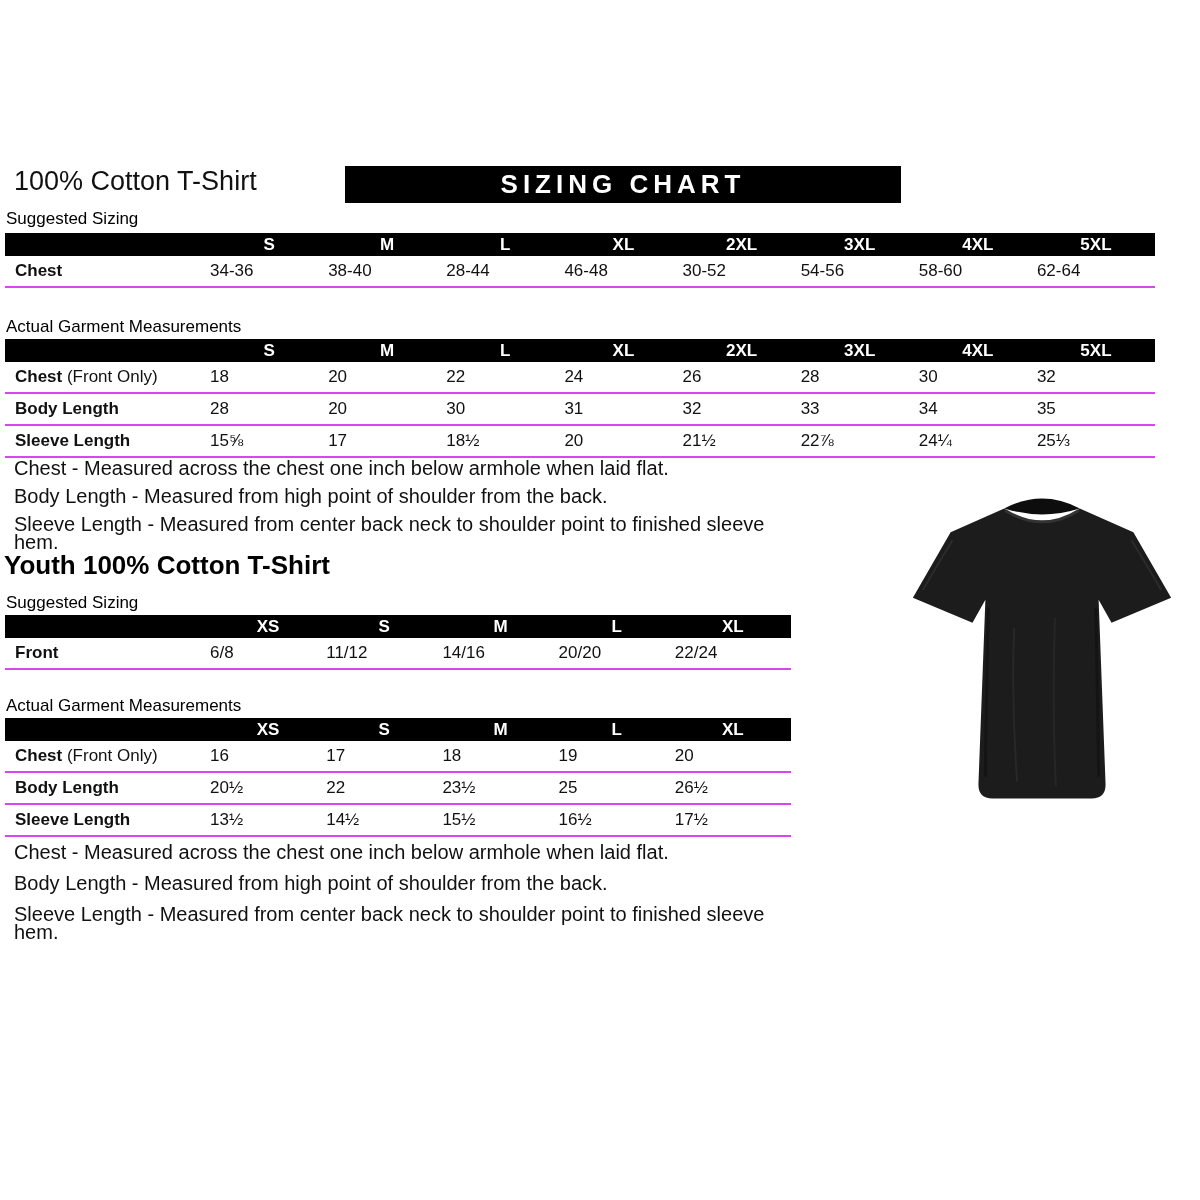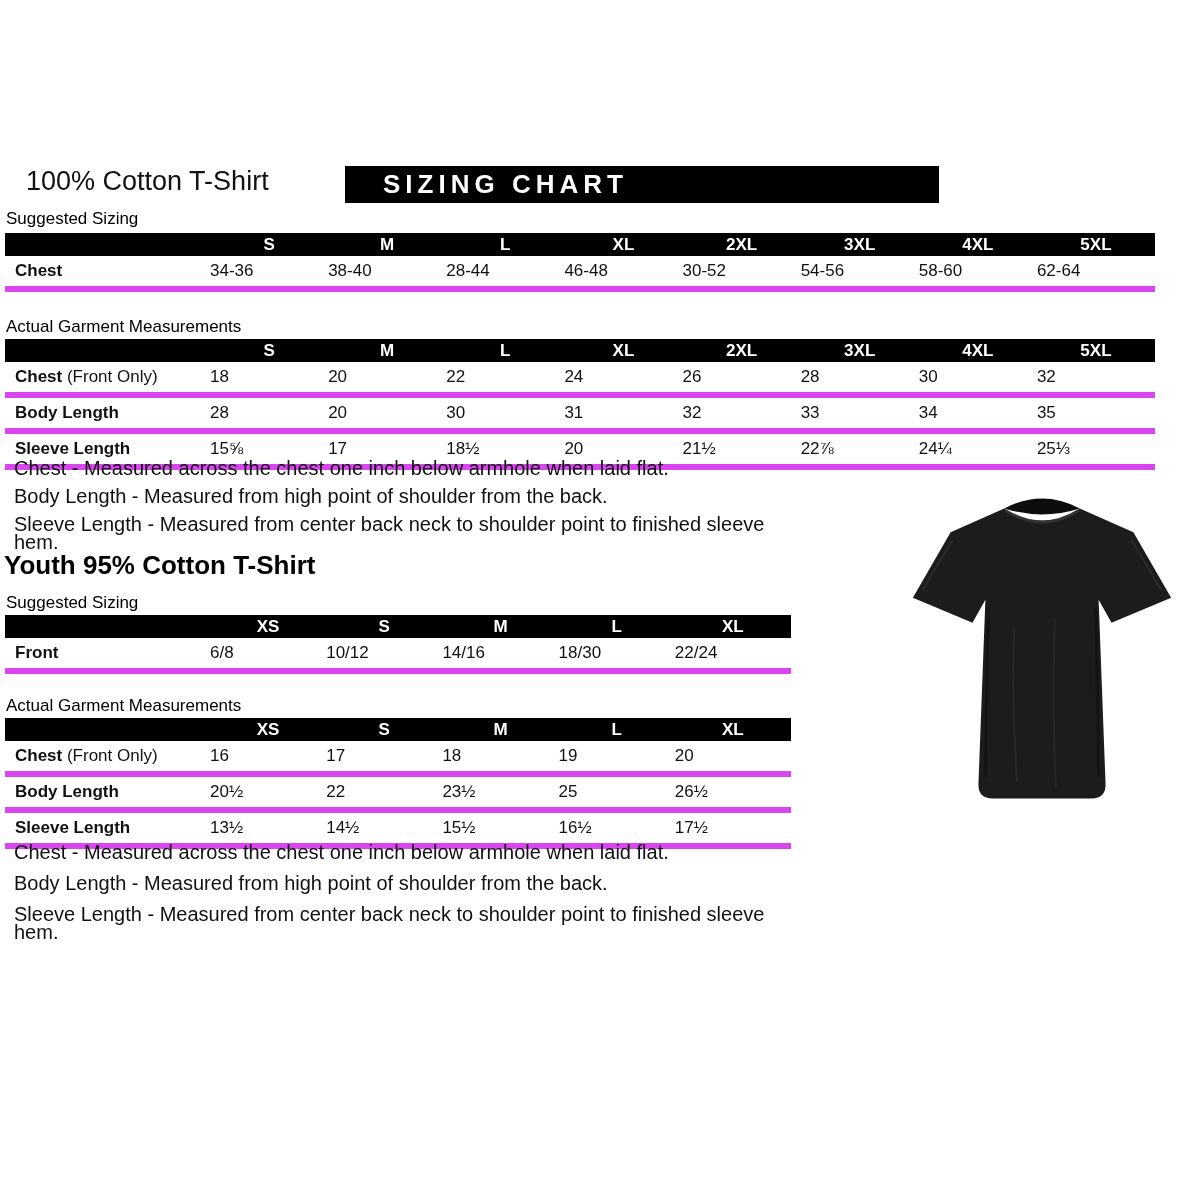--- a/index.html
+++ b/index.html
@@ -4,45 +4,45 @@
 <style>
   html,body{margin:0;padding:0;background:#ffffff;}
   .canvas{
     position:relative;width:1200px;height:1200px;background:#ffffff;overflow:hidden;
     font-family:"Liberation Sans", sans-serif;color:#111;
   }
   .abs{position:absolute;}
   .page-title{font-size:27px;font-weight:400;color:#111;}
   .banner{
     background:#000;color:#fff;font-weight:bold;font-size:26px;letter-spacing:5px;
-    text-align:left;line-height:37px;height:37px;width:556px;padding-left:38px;
+    text-align:center;line-height:37px;height:37px;width:556px;
   }
   .section-label{font-size:17px;color:#000000;}
   .youth-title{font-size:26px;font-weight:bold;color:#000;}
 
   .sizing-table{display:block;}
   .sizing-table .thead,.sizing-table .trow{
     display:grid;grid-template-columns:205px repeat(var(--cols,8),1fr);align-items:center;
   }
   .sizing-table .thead{background:#000;height:23px;}
   .hcell{color:#fff;font-weight:bold;font-size:17px;text-align:center;}
-  .trow{height:30px;background:#fff;border-bottom:6px solid #d946ef;}
+  .trow{height:30px;background:#fff;border-bottom:2px solid #d946ef;}
   .lcell{font-size:17px;padding-left:10px;white-space:nowrap;}
   .lcell b{font-weight:bold;}
   .vcell{font-size:17px;text-align:left;}
 
   .notes p{margin:0 0 10px 0;font-size:20px;line-height:18px;color:#111;}
   .notes.spaced p{margin:0 0 13px 0;}
 </style>
 </head>
 <body>
 
 <div class="canvas">
 
-  <div class="abs page-title" style="left:14px;top:166px;margin-left:12px;">100% Cotton T-Shirt</div>
+  <div class="abs page-title" style="left:14px;top:166px;">100% Cotton T-Shirt</div>
   <div class="abs banner" style="left:345px;top:166px;">SIZING CHART</div>
 
   <div class="abs section-label" style="left:6px;top:209px;">Suggested Sizing</div>
   <div class="abs sizing-table" style="left: 5px; top: 233px; width: 1150px; --cols: 8;">
       <div class="thead">
         <div class="hcell"></div>
         <div class="hcell">S</div>
         <div class="hcell">M</div>
         <div class="hcell">L</div>
         <div class="hcell">XL</div>
@@ -111,38 +111,38 @@
         <div class="vcell">25⅓</div>
       </div>
     </div>
 
   <div class="abs notes" style="left:14px;top:459px;width:780px;">
     <p>Chest - Measured across the chest one inch below armhole when laid flat.</p>
     <p>Body Length - Measured from high point of shoulder from the back.</p>
     <p>Sleeve Length - Measured from center back neck to shoulder point to finished sleeve hem.</p>
   </div>
 
-  <div class="abs youth-title" style="left:4px;top:550px;">Youth 95% Cotton T-Shirt</div>
+  <div class="abs youth-title" style="left:4px;top:550px;">Youth 100% Cotton T-Shirt</div>
 
   <div class="abs section-label" style="left:6px;top:593px;">Suggested Sizing</div>
   <div class="abs sizing-table" style="left: 5px; top: 615px; width: 786px; --cols: 5;">
       <div class="thead">
         <div class="hcell"></div>
         <div class="hcell">XS</div>
         <div class="hcell">S</div>
         <div class="hcell">M</div>
         <div class="hcell">L</div>
         <div class="hcell">XL</div>
       </div>
       <div class="trow">
         <div class="lcell"><b>Front</b></div>
         <div class="vcell">6/8</div>
-        <div class="vcell">10/12</div>
+        <div class="vcell">11/12</div>
         <div class="vcell">14/16</div>
-        <div class="vcell">18/30</div>
+        <div class="vcell">20/20</div>
         <div class="vcell">22/24</div>
       </div>
     </div>
 
   <div class="abs section-label" style="left:6px;top:696px;">Actual Garment Measurements</div>
   <div class="abs sizing-table" style="left: 5px; top: 718px; width: 786px; --cols: 5;">
       <div class="thead">
         <div class="hcell"></div>
         <div class="hcell">XS</div>
         <div class="hcell">S</div>

